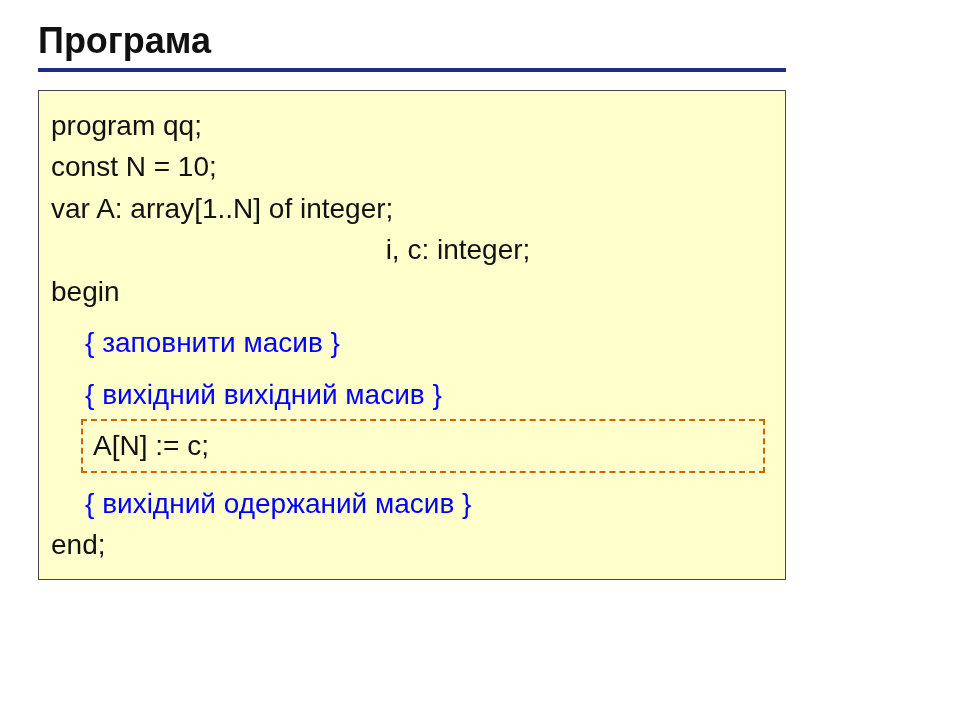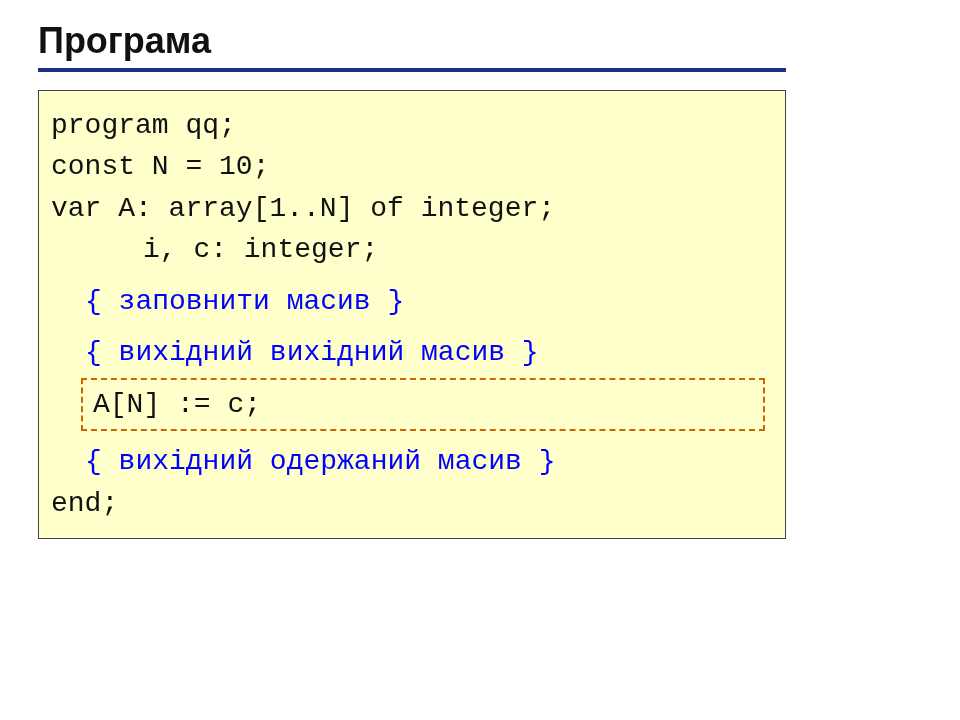--- a/index.html
+++ b/index.html
@@ -26,49 +26,50 @@
   .rule {
     height: 0;
     border: 0;
     border-top: 4px solid #1b2e84;
     margin: 0 0 18px 0;
   }
   .codebox {
     background: #ffffcc;
     border: 1px solid #444;
     padding: 14px 12px 14px 12px;
-    font-family: Liberation Mono, monospace;
+    font-family: Liberation Sans, sans-serif;
     font-size: 28px;
     line-height: 1.48;
     color: #111;
     box-sizing: border-box;
   }
   .line { white-space: pre; }
   .ind1 { padding-left: 34px; }
-  .ind-var { padding-left: 92px; }
+  .ind-var { padding-left: 92px; text-align: center; }
   .blue { color: #0000ff; margin-top: 10px; }
   .dashed-group {
     border: 2px dashed #cc6600;
     margin: 4px 8px 4px 30px;
     padding: 4px 2px 4px 4px;
   }
   .dashed-group .line { white-space: pre; padding-left: 6px; }
 </style>
 </head>
 <body>
 
 <div class="slide">
   <h1 class="title">Програма</h1>
   <hr class="rule">
 
   <div class="codebox">
     <div class="line">program qq;</div>
     <div class="line">const N = 10;</div>
     <div class="line">var A: array[1..N] of integer;</div>
     <div class="line ind-var">i, c: integer;</div>
+    <div class="line">begin</div>
     <div class="line ind1 blue">{ заповнити масив }</div>
     <div class="line ind1 blue">{ вихідний вихідний масив }</div>
 
     <div class="dashed-group">
       <div class="line">A[N] := c;</div>
     </div>
 
     <div class="line ind1 blue">{ вихідний одержаний масив }</div>
     <div class="line">end;</div>
   </div>

